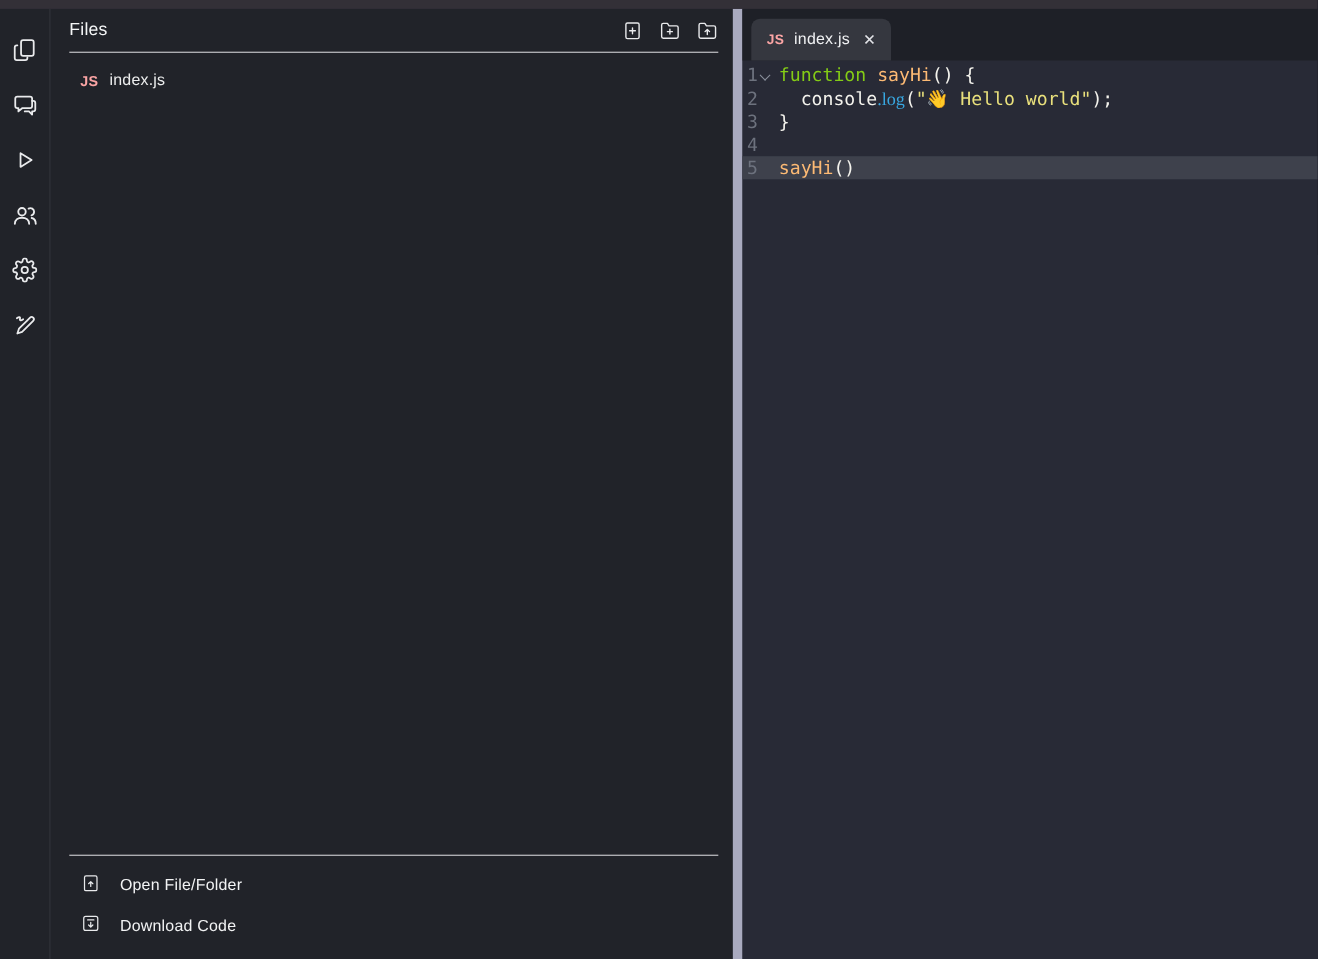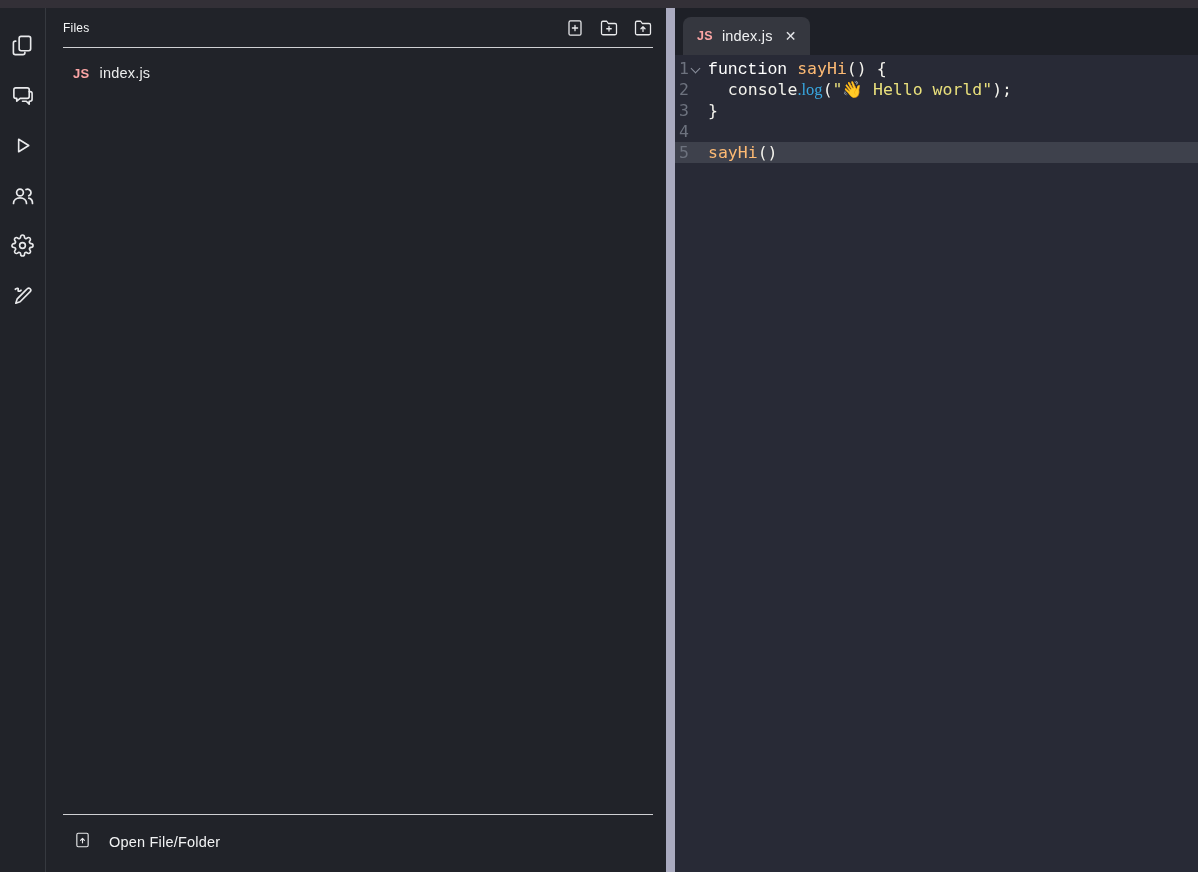--- a/index.html
+++ b/index.html
@@ -11,21 +11,21 @@
   .app { position:absolute; top:8px; left:0; width:1198px; height:864px; display:flex; }
 
   
   .activity-bar { width:46px; background:#212329; border-right:1px solid #36393f; display:flex; flex-direction:column; align-items:center; padding-top:14px; flex:none; }
   .act-btn { width:40px; height:50px; display:flex; align-items:center; justify-content:center; background:none; border:none; cursor:pointer; }
   .act-btn svg { stroke:#e9eaec; fill:none; stroke-width:1.7; stroke-linecap:round; stroke-linejoin:round; }
 
   
   .file-panel { width:620px; background:#212329; display:flex; flex-direction:column; flex:none; position:relative; }
   .panel-header { height:39px; display:flex; align-items:center; padding:0 14px 0 17px; }
-  .panel-title { color:#f5f6f7; font-size:12px; font-weight:500; letter-spacing:.2px; }
+  .panel-title { color:#f5f6f7; font-size:16px; font-weight:500; letter-spacing:.2px; }
   .panel-actions { margin-left:auto; display:flex; gap:16px; }
   .panel-action { width:18px; height:18px; background:none; border:none; cursor:pointer; padding:0; }
   .panel-action svg { stroke:#e9eaec; fill:none; stroke-width:1.7; stroke-linecap:round; stroke-linejoin:round; display:block; }
   .header-divider { border-bottom:1px solid #cfd0d3; margin:0 13px 0 17px; }
 
   .file-list { flex:1 1 auto; padding-top:10px; overflow:hidden; }
   .file-row { height:30px; display:flex; align-items:center; padding-left:27px; cursor:pointer; }
   .js-badge { color:#fca5a5; font-weight:bold; font-size:13px; letter-spacing:.3px; }
   .file-name { color:#eceded; font-size:14.5px; margin-left:10px; letter-spacing:.2px; }
 
@@ -45,21 +45,21 @@
   .tab-title { color:#f0f1f3; font-size:14.5px; margin-left:9px; letter-spacing:.2px; }
   .tab-close { color:#e3e4e8; font-size:14px; margin-left:12px; cursor:pointer; line-height:1; }
 
   .code-area { flex:1; padding-top:3px; font-family:"DejaVu Sans Mono","Liberation Mono",monospace; font-size:16.5px; }
   .code-line { position:relative; height:21px; line-height:21px; white-space:pre; }
   .code-line.active { background:#3e414c; }
   .lineno { position:absolute; left:4px; top:0; color:#6d727e; }
   .fold-chevron { position:absolute; left:17px; top:7px; width:7px; height:7px; border-right:1.6px solid #8a8f9c; border-bottom:1.6px solid #8a8f9c; transform:rotate(45deg); cursor:pointer; }
   .code-text { display:block; margin-left:33px; }
   .tok { white-space:pre; }
-  .tok-keyword { color:#ffffff;font-family:Liberation Mono, monospace; }
+  .tok-keyword { color:#84cc16; }
   .tok-func { color:#fdba74; }
   .tok-method { color:#38a7e0;font-family:Liberation Serif, serif; }
   .tok-string { color:#e9e07c; }
   .tok-plain { color:#f4f3ed; }
 </style>
 </head>
 <body>
 
 <div class="screen">
   <div class="top-strip"></div>
@@ -159,20 +159,30 @@
       <div class="panel-footer">
         <div class="footer-row">
           <span>
             <svg width="17" height="18" viewBox="0 0 24 24">
                 <rect x="4" y="2.5" width="16" height="19" rx="2"></rect>
                 <path d="M12 16v-6M9.3 12.5 12 9.8l2.7 2.7"></path>
               </svg>
           </span>
           <span class="footer-label">Open File/Folder</span>
         </div>
+        <div class="footer-row">
+          <span>
+            <svg width="17" height="17" viewBox="0 0 24 24">
+                <rect x="3" y="3" width="18" height="18" rx="2.5"></rect>
+                <path d="M8 7.5h8"></path>
+                <path d="M12 10.5v6M9.3 14 12 16.7 14.7 14"></path>
+              </svg>
+          </span>
+          <span class="footer-label">Download Code</span>
+        </div>
       </div>
     </aside>
 
     <div class="splitter"></div>
 
     <main class="editor">
       <div class="tab-bar">
         <div class="tab">
           <span class="js-badge">JS</span>
           <span class="tab-title">index.js</span>

